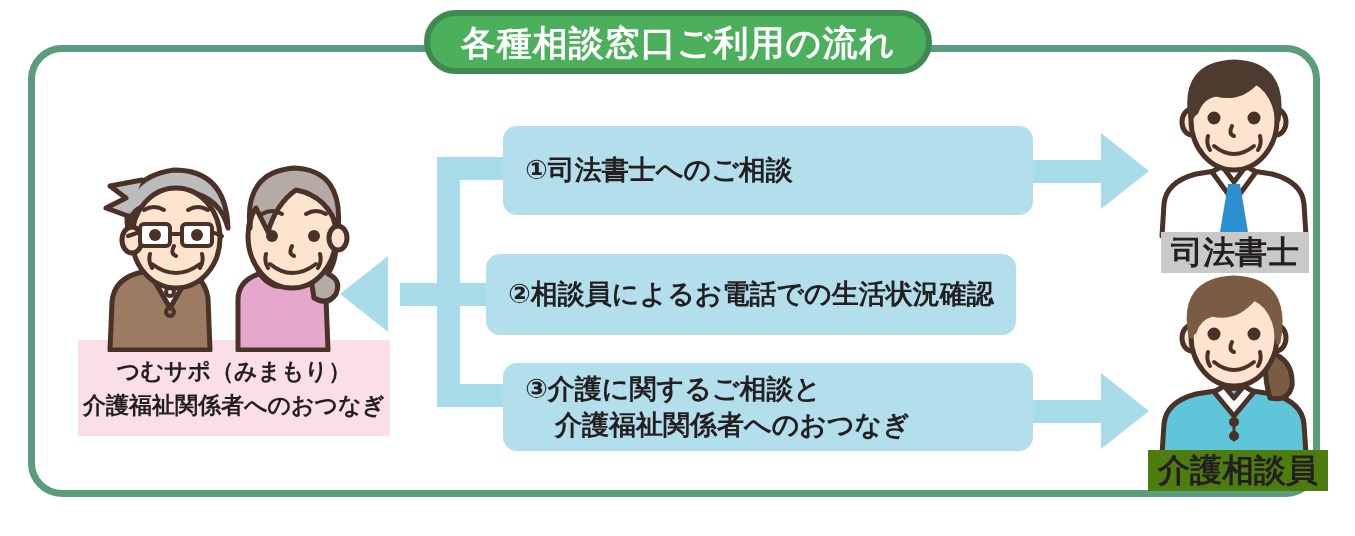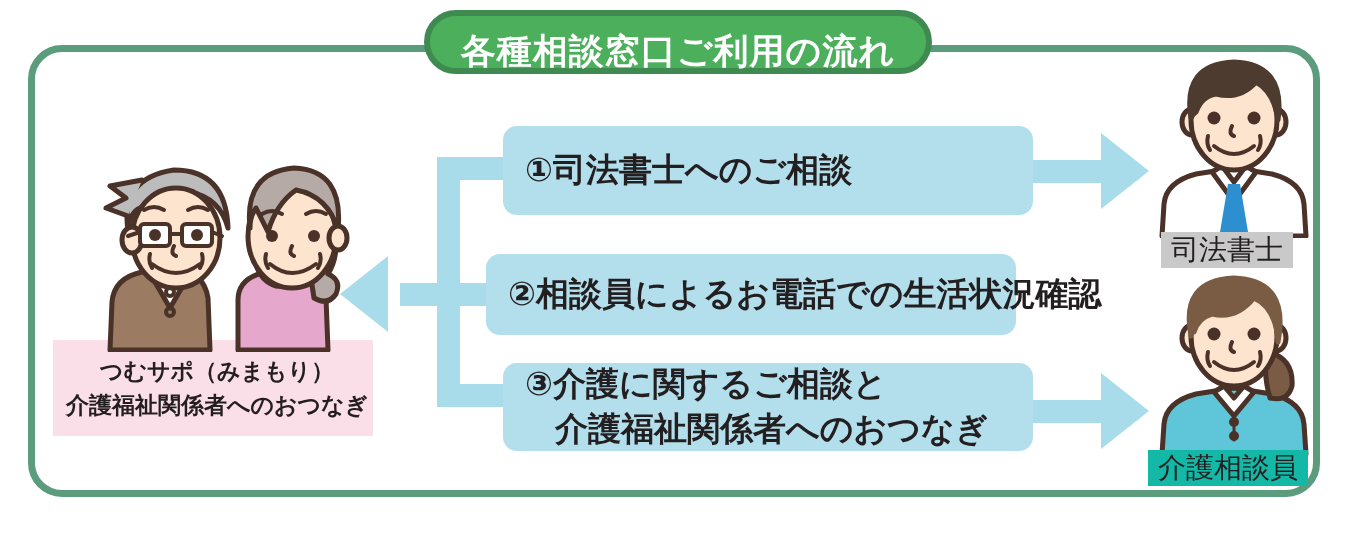--- a/index.html
+++ b/index.html
@@ -36,21 +36,21 @@
     position: absolute;
     left: 424px;
     top: 10px;
     width: 508px;
     height: 64px;
     background: #4caf5c;
     border: 6px solid #3f8a50;
     border-radius: 34px;
     box-sizing: border-box;
     display: flex;
-    align-items: flex-end;
+    align-items: center;
     justify-content: center;
     z-index: 20;
   }
   .title-text {
     color: #ffffff;
     font-size: 35px;
     font-weight: bold;
     letter-spacing: 1px;
     white-space: nowrap;
     line-height: 1;
@@ -88,68 +88,67 @@
     border-radius: 14px;
     box-sizing: border-box;
     display: flex;
     flex-direction: column;
     justify-content: center;
     padding-left: 22px;
     z-index: 5;
   }
   .step-line {
     color: #231f20;
-    font-size: 33px;
+    font-size: 27px;
     font-weight: bold;
     line-height: 1.35;
     white-space: nowrap;
   }
   .step-line.indent { padding-left: 30px; }
 
   
   .pink-caption {
     position: absolute;
-    left: 53px;
+    left: 78px;
     top: 340px;
     width: 312px;
     height: 96px;
     background: #fadfe9;
     display: flex;
     flex-direction: column;
     align-items: center;
     justify-content: center;
     z-index: 6;
-    padding-left: 8px;
   }
   .pink-line {
     color: #231f20;
     font-size: 23px;
     font-weight: bold;
     line-height: 1.5;
     white-space: nowrap;
   }
 
   
   .badge {
     position: absolute;
     display: flex;
     align-items: center;
     justify-content: center;
     padding: 2px 10px;
     z-index: 8;
   }
   .badge-text {
     color: #231f20;
-    font-size: 28px;
-    font-weight: normal;
+    font-size: 32px;
+    font-weight: bold;
     white-space: nowrap;
     line-height: 1.15;
   }
   .badge-scrivener { left: 1161px; top: 232px; background: #c9c9c9; }
-  .badge-counselor { left: 1148px; top: 450px; background: #14b8a6; }
+  .badge-counselor { left: 1148px; top: 450px; background: #4d7c0f; }
 
   
   .illus { position: absolute; z-index: 7; }
   .illus svg { display: block; }
 </style>
 </head>
 <body>
 
 <div id="canvas">
 

